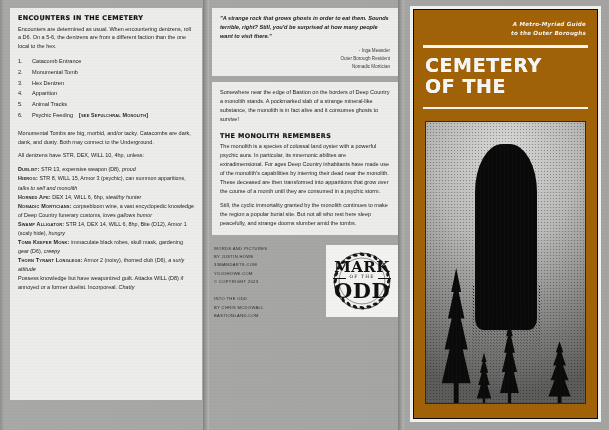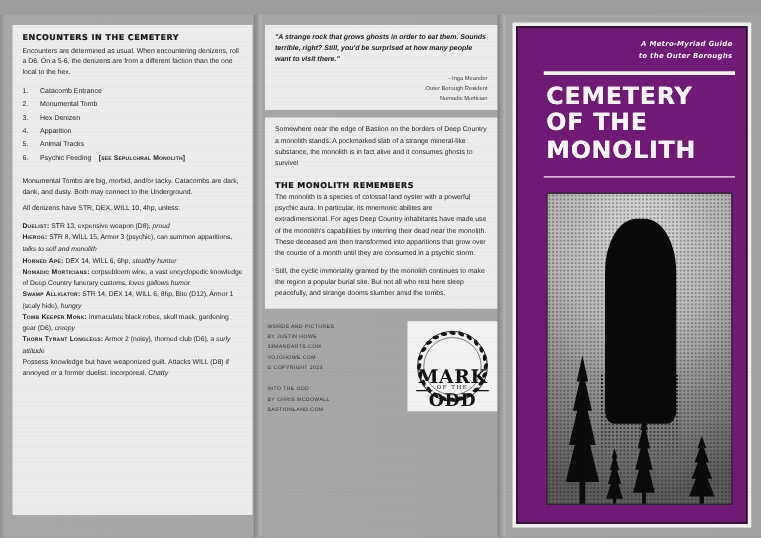--- a/index.html
+++ b/index.html
@@ -14,21 +14,20 @@
     position: relative;
   }
 
   
   .spread {
     position: absolute;
     inset: 0;
     display: flex;
     background:
       linear-gradient(90deg,#8e8e8c 0px,#a8a8a6 4px,#a3a3a1 100%);
-    margin-top: 12px;
   }
 
   
   .noise {
     position: absolute; inset: 0; pointer-events: none;
     opacity: .12;
     background-image:
       repeating-linear-gradient(0deg, rgba(0,0,0,.12) 0 1px, transparent 1px 3px),
       repeating-linear-gradient(90deg, rgba(255,255,255,.10) 0 1px, transparent 1px 4px);
     z-index: 40;
@@ -150,21 +149,21 @@
   }
   .credits .grp { margin-bottom: 9px; }
   .credits .grp:last-child { margin-bottom: 0; }
 
   
   .logo-box {
     width: 72px; height: 72px;
     background: #f2f2f1;
     position: relative;
     flex: none;
-    display: flex; align-items: flex-end; justify-content: center;
+    display: flex; align-items: center; justify-content: center;
   }
   .logo-wreath {
     position: absolute; left: 5px; top: 5px; right: 5px; bottom: 5px;
     border-radius: 50%;
   }
   .logo-text {
     position: relative; z-index: 3;
     text-align: center;
     font-family: "DejaVu Serif", serif;
     color: #111;
@@ -174,27 +173,27 @@
   .logo-text .l2 {
     font-size: 4.4px; letter-spacing: 1.2px; display: block;
     margin: 1px 0; position: relative;
   }
   .logo-text .l2::before,
   .logo-text .l2::after {
     content: ""; position: absolute; top: 50%; width: 13px; height: 1px; background: #111;
   }
   .logo-text .l2::before { left: -1px; }
   .logo-text .l2::after  { right: -1px; }
-  .logo-text .l3 { font-size: 14px; font-weight: 700; letter-spacing: .5px; display:block; }
+  .logo-text .l3 { font-size: 21px; font-weight: 700; letter-spacing: .5px; display:block; }
 
   
   .cover {
     width: 100%; height: 100%;
-    background: #701a75;
-    padding: 9px 9px 10px 21px;
+    background: #a16207;
+    padding: 9px 9px 10px 9px;
     display: flex; flex-direction: column;
     border: 1px solid #0b0b0b;
   }
   .cover-kicker {
     text-align: right;
     color: #f4f4f2;
     font-family: "DejaVu Sans", sans-serif;
     font-style: italic;
     font-weight: 700;
     font-size: 5.6px;
@@ -436,21 +435,20 @@
         <div class="cover-kicker">
           <div>A Metro-Myriad Guide</div>
           <div>to the Outer Boroughs</div>
         </div>
 
         <div class="rule"></div>
 
         <div class="cover-title">
           <span>Cemetery</span>
           <span>of the</span>
-          <span>Monolith</span>
         </div>
 
         <div class="rule rule-thin"></div>
 
         <div class="cover-art">
           <div class="monolith"></div>
           <div class="tree tree-1"></div>
           <div class="tree tree-4"></div>
           <div class="tree tree-2"></div>
           <div class="tree tree-3"></div>

